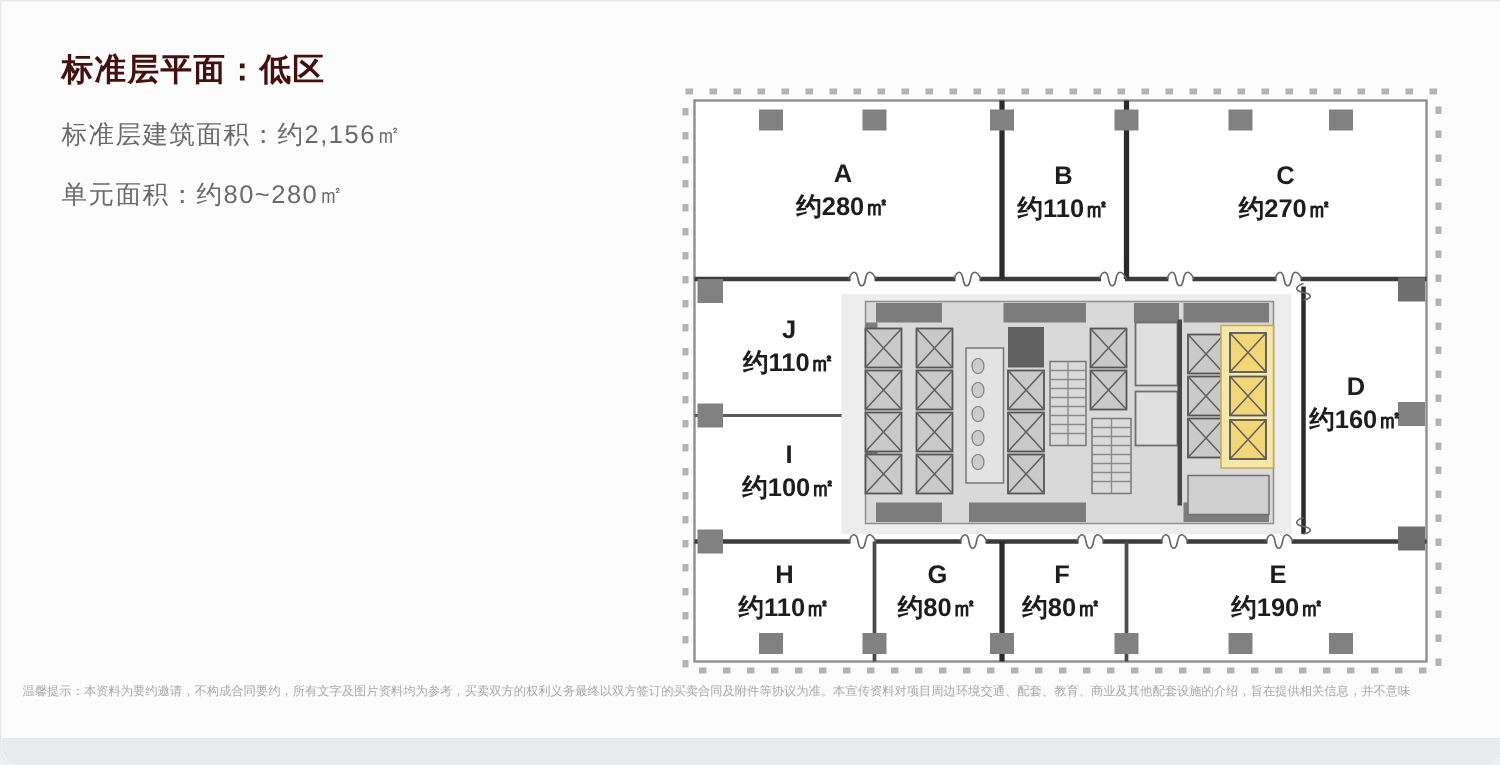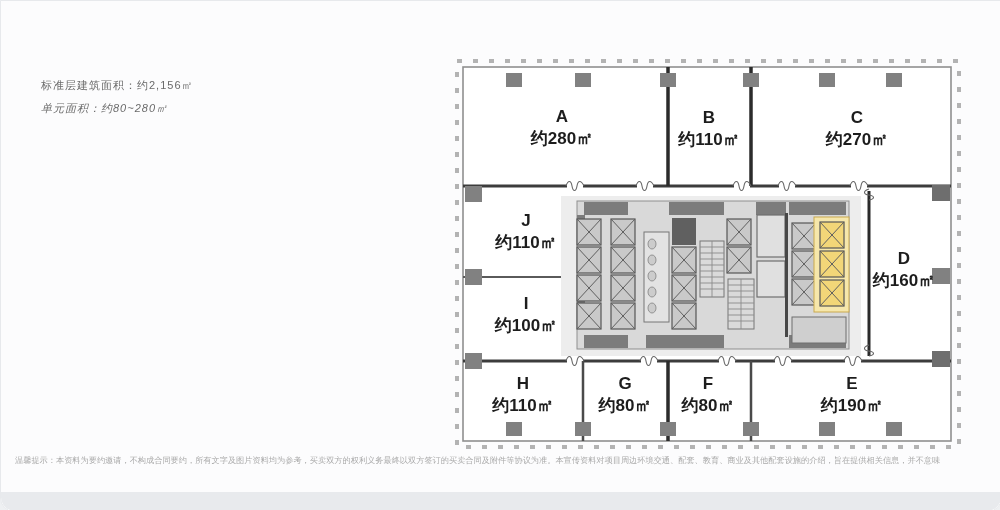--- a/index.html
+++ b/index.html
@@ -6,23 +6,23 @@
   .stage{
     position:relative;width:1000px;height:510px;margin:0 auto;
     background:#fcfcfd;overflow:hidden;
     border:1px solid #e7e9ec;border-radius:0 0 14px 14px;
     font-family:"Liberation Sans","DejaVu Sans",sans-serif;
   }
   .page-title{
     position:absolute;left:40px;top:31px;
     font-size:21px;font-weight:700;color:#44100e;letter-spacing:1px;
   }
-  .sub-line{position:absolute;left:40px;font-size:11px;color:#6a6a6a;letter-spacing:1px;}
+  .sub-line{position:absolute;left:40px;font-size:17px;color:#6a6a6a;letter-spacing:1px;}
   .sub-line.l1{top:77px;}
-  .sub-line.l2{top:100px;font-style:italic;}
+  .sub-line.l2{top:117px;}
   .plan-svg{position:absolute;left:0;top:0;}
   .unit-label{
     position:absolute;transform:translate(-50%,-50%);
     text-align:center;color:#1d1d1d;font-weight:700;line-height:1;
     white-space:nowrap;pointer-events:none;
   }
   .unit-label .uid{display:block;font-size:17px;margin-bottom:5px;}
   .unit-label .uarea{display:block;font-size:17px;}
   .pos-A{left:561px;top:126px;} .pos-B{left:708px;top:127px;}
   .pos-C{left:856px;top:127px;} .pos-D{left:903px;top:268px;}
@@ -35,20 +35,21 @@
   .bottom-bar{
     position:absolute;left:0;top:491px;width:1000px;height:19px;
     background:#e8eaed;border-radius:0 0 14px 14px;
   }
 </style>
 </head>
 <body>
 
 <div class="stage">
 
+  <div class="page-title">标准层平面：低区</div>
   <div class="sub-line l1">标准层建筑面积：约2,156㎡</div>
   <div class="sub-line l2">单元面积：约80~280㎡</div>
 
   <svg class="plan-svg" width="1000" height="510" viewBox="0 0 1000 510">
     <defs>
       <g id="shaft">
         <rect width="24" height="26" fill="currentColor" stroke="#565656" stroke-width="1.2"></rect>
         <path d="M0,0 L24,26 M24,0 L0,26" stroke="#5f5f5f" stroke-width="1" fill="none"></path>
       </g>
     </defs>

